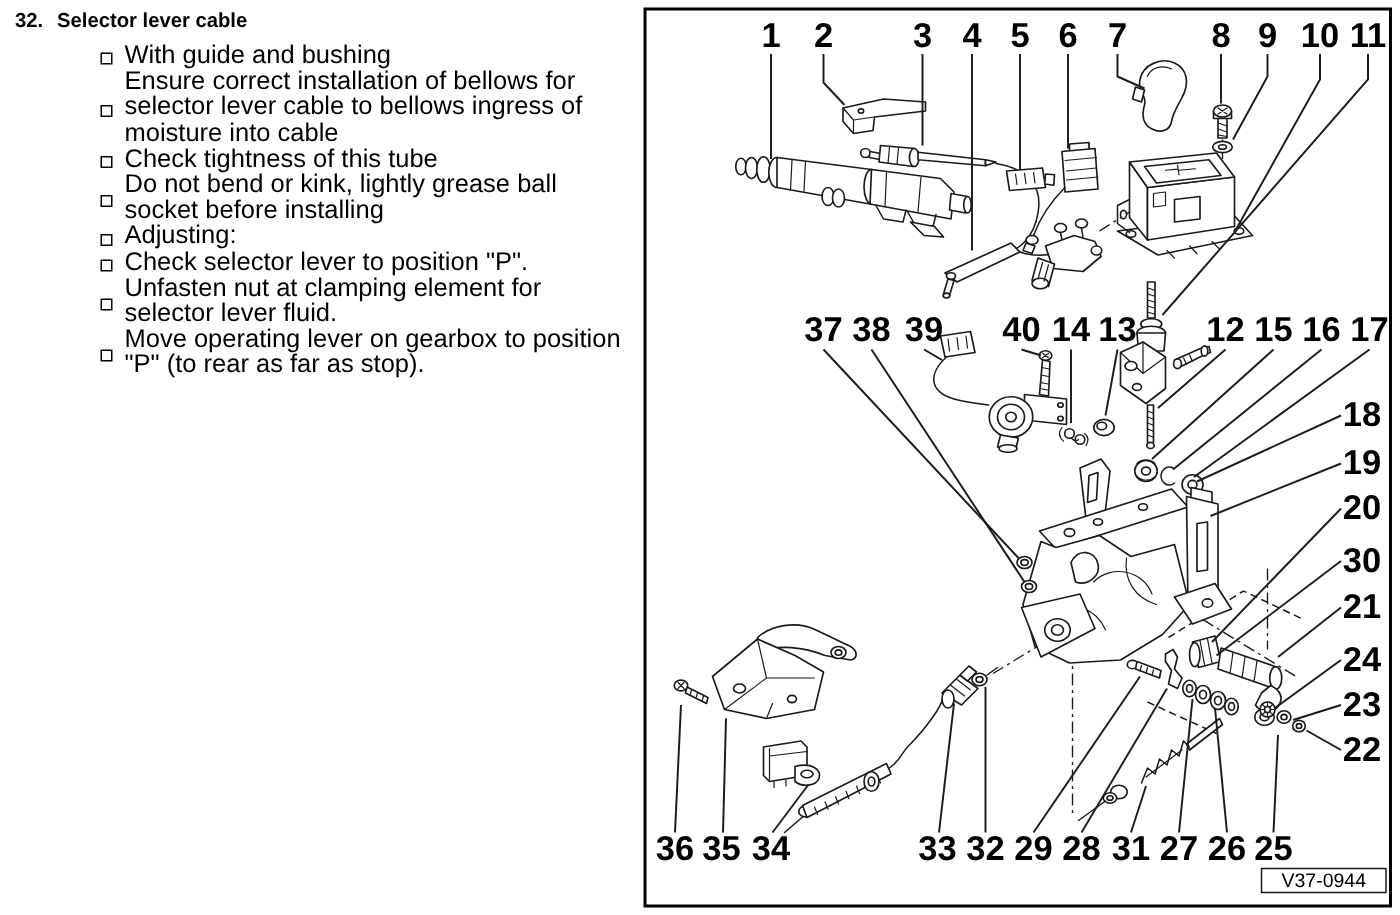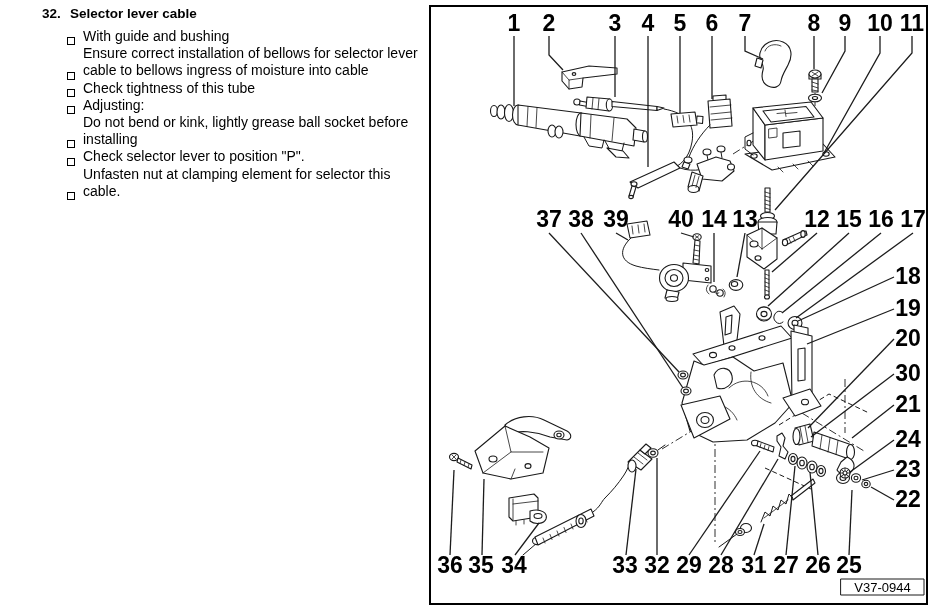--- a/index.html
+++ b/index.html
@@ -1,23 +1,23 @@
 <!DOCTYPE html>
 <html><head>
 <meta charset="utf-8">
 <style>
   html,body{margin:0;padding:0;background:#fff;}
   body{width:933px;height:610px;position:relative;font-family:"Liberation Sans",sans-serif;color:#000;overflow:hidden;}
 
   
   .instructions{position:absolute;left:10px;top:5px;width:414px;}
   .heading{display:flex;font-weight:bold;font-size:13.5px;line-height:17px;}
-  .item-no{width:28px;flex-shrink:0;margin-left:32px;}
+  .item-no{width:28px;flex-shrink:0;}
   .bullets{margin-top:6px;}
-  .bullet{display:flex;align-items:flex-end;padding-left:57px;font-size:14px;line-height:17.2px;}
+  .bullet{display:flex;align-items:center;padding-left:57px;font-size:17px;line-height:17.2px;}
   .marker{width:6px;height:6px;border:1px solid #000;margin-top:5px;margin-right:8px;flex-shrink:0;}
   .bullet-text{width:340px;}
   .item-link{text-decoration:underline;cursor:pointer;}
 
   
   .diagram-frame{position:absolute;left:429px;top:5px;width:499px;height:600px;border:2px solid #000;box-sizing:border-box;background:#fff;}
   svg{display:block;}
   .p{fill:#fff;stroke:#1a1a1a;stroke-width:1.1;stroke-linejoin:round;}
   .ln{fill:none;stroke:#1a1a1a;stroke-width:1;stroke-linejoin:round;stroke-linecap:round;}
   .thin{stroke-width:0.8;}
@@ -48,38 +48,42 @@
 
 
 
   <div class="bullet">
     <span class="marker"></span>
     <span class="bullet-text">Check tightness of this tube</span>
   </div>
 
   <div class="bullet">
     <span class="marker"></span>
+    <span class="bullet-text">Do not bend or kink, lightly grease ball socket before installing</span>
+  </div>
+
+  <div class="bullet">
+    <span class="marker"></span>
     <span class="bullet-text">Adjusting:</span>
   </div>
 
   <div class="bullet">
     <span class="marker"></span>
-    <span class="bullet-text">Do not bend or kink, lightly grease ball socket before installing</span>
-  </div>
-
-  <div class="bullet">
-    <span class="marker"></span>
     <span class="bullet-text">Check selector lever to position "P".</span>
   </div>
 
   <div class="bullet">
     <span class="marker"></span>
-    <span class="bullet-text">Unfasten nut at clamping element for selector this cable.</span>
-  </div>
-
+    <span class="bullet-text">Unfasten nut at clamping element for selector lever fluid.</span>
+  </div>
+
+  <div class="bullet">
+    <span class="marker"></span>
+    <span class="bullet-text">Move operating lever on gearbox to position "P" (to rear as far as stop).</span>
+  </div>
 
 </div>
 </div>
 
 <div class="diagram-frame">
 <svg width="495" height="596" viewBox="0 0 495 596">
 
   <g>
     <path class="dashdot" d="M384,75 L384,113"></path>
     <path class="dashdot" d="M302,147 L343,121"></path>

